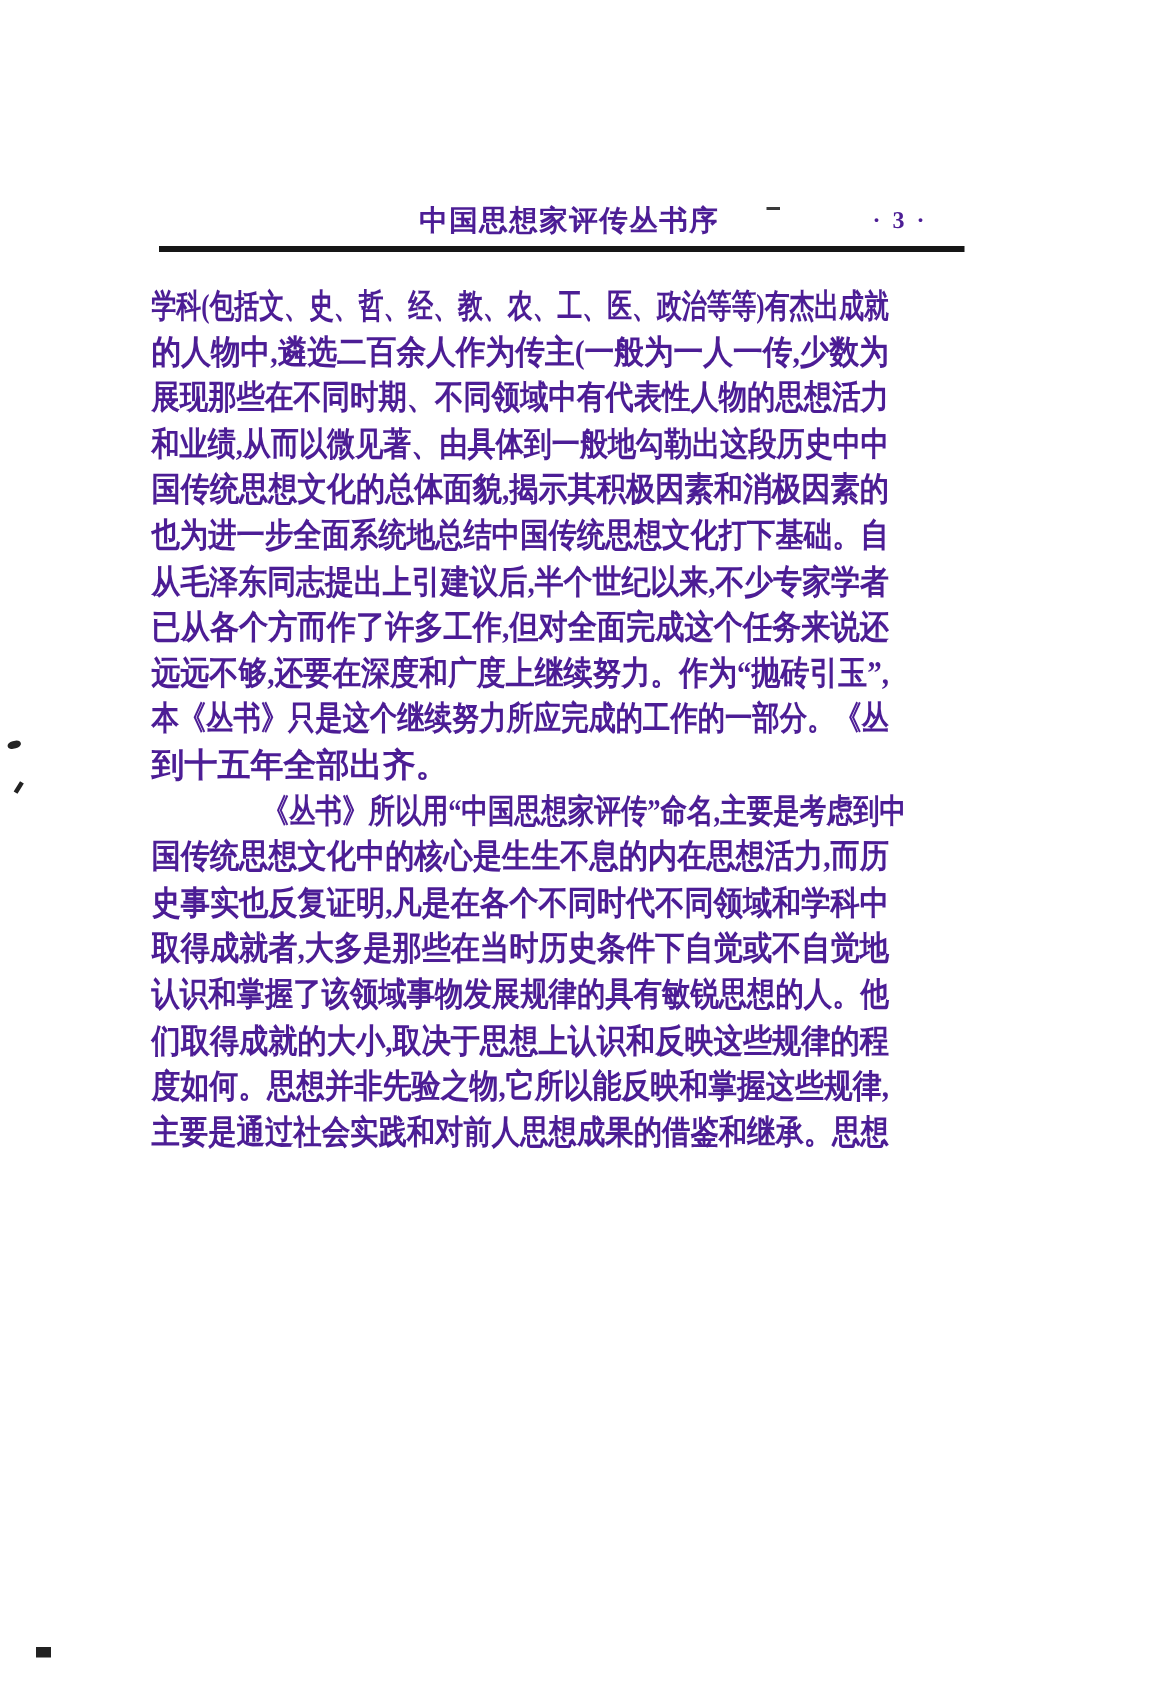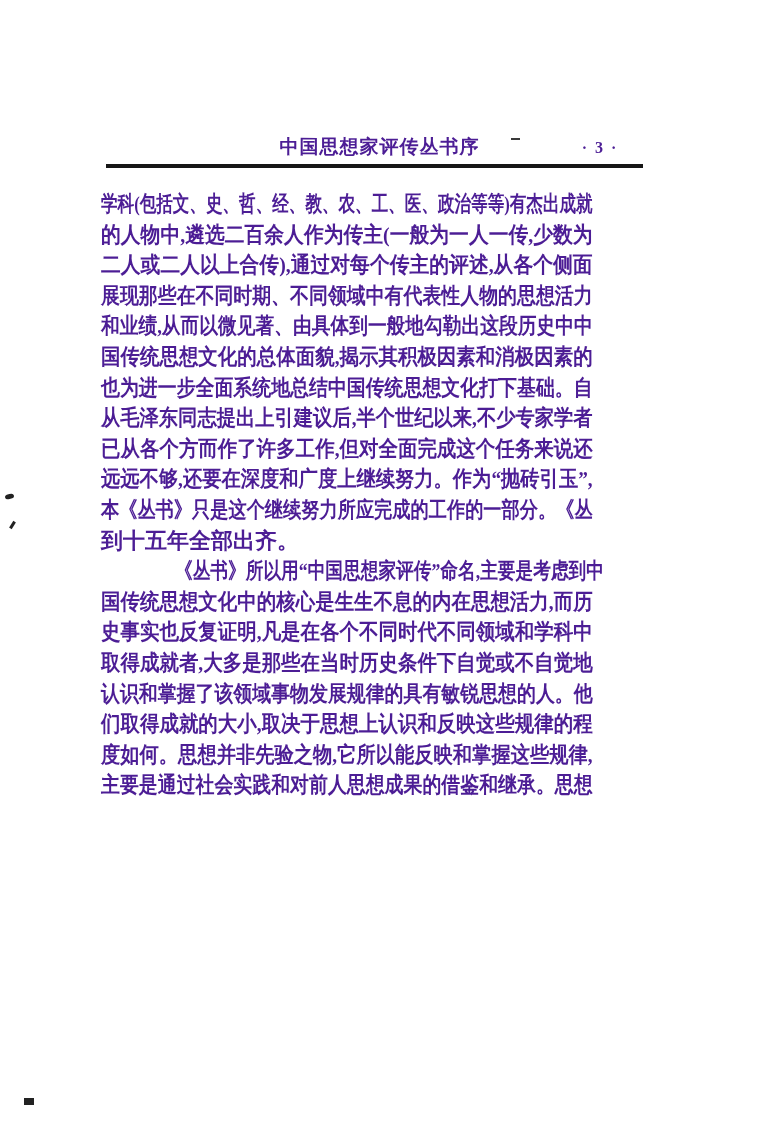--- a/index.html
+++ b/index.html
@@ -74,21 +74,20 @@
 
   <div class="page-number">· 3 ·</div>
 
   <div class="header-rule"></div>
 
   <div class="body-text">
 
     <div>
       <div class="line"><span class="lt" style="transform: scaleX(0.753246);">学科(包括文、史、哲、经、教、农、工、医、政治等等)有杰出成就</span></div>
       <div class="line"><span class="lt" style="transform: scaleX(0.899838);">的人物中,遴选二百余人作为传主(一般为一人一传,少数为</span></div>
-      <div class="line"><span class="lt" style="transform: scaleX(0.899838);">二人或二人以上合传),通过对每个传主的评述,从各个侧面</span></div>
       <div class="line"><span class="lt" style="transform: scaleX(0.859467);">展现那些在不同时期、不同领域中有代表性人物的思想活力</span></div>
       <div class="line"><span class="lt" style="transform: scaleX(0.851282);">和业绩,从而以微见著、由具体到一般地勾勒出这段历史中中</span></div>
       <div class="line"><span class="lt" style="transform: scaleX(0.884996);">国传统思想文化的总体面貌,揭示其积极因素和消极因素的</span></div>
       <div class="line"><span class="lt" style="transform: scaleX(0.859467);">也为进一步全面系统地总结中国传统思想文化打下基础。自</span></div>
       <div class="line"><span class="lt" style="transform: scaleX(0.87632);">从毛泽东同志提出上引建议后,半个世纪以来,不少专家学者</span></div>
       <div class="line"><span class="lt" style="transform: scaleX(0.884996);">已从各个方而作了许多工作,但对全面完成这个任务来说还</span></div>
       <div class="line"><span class="lt" style="transform: scaleX(0.87632);">远远不够,还要在深度和广度上继续努力。作为“抛砖引玉”,</span></div>
       <div class="line"><span class="lt" style="transform: scaleX(0.827635);">本《丛书》只是这个继续努力所应完成的工作的一部分。《丛</span></div>
       <div class="line no-stretch"><span class="lt" style="transform: scaleX(1);">到十五年全部出齐。</span></div>
     </div>

